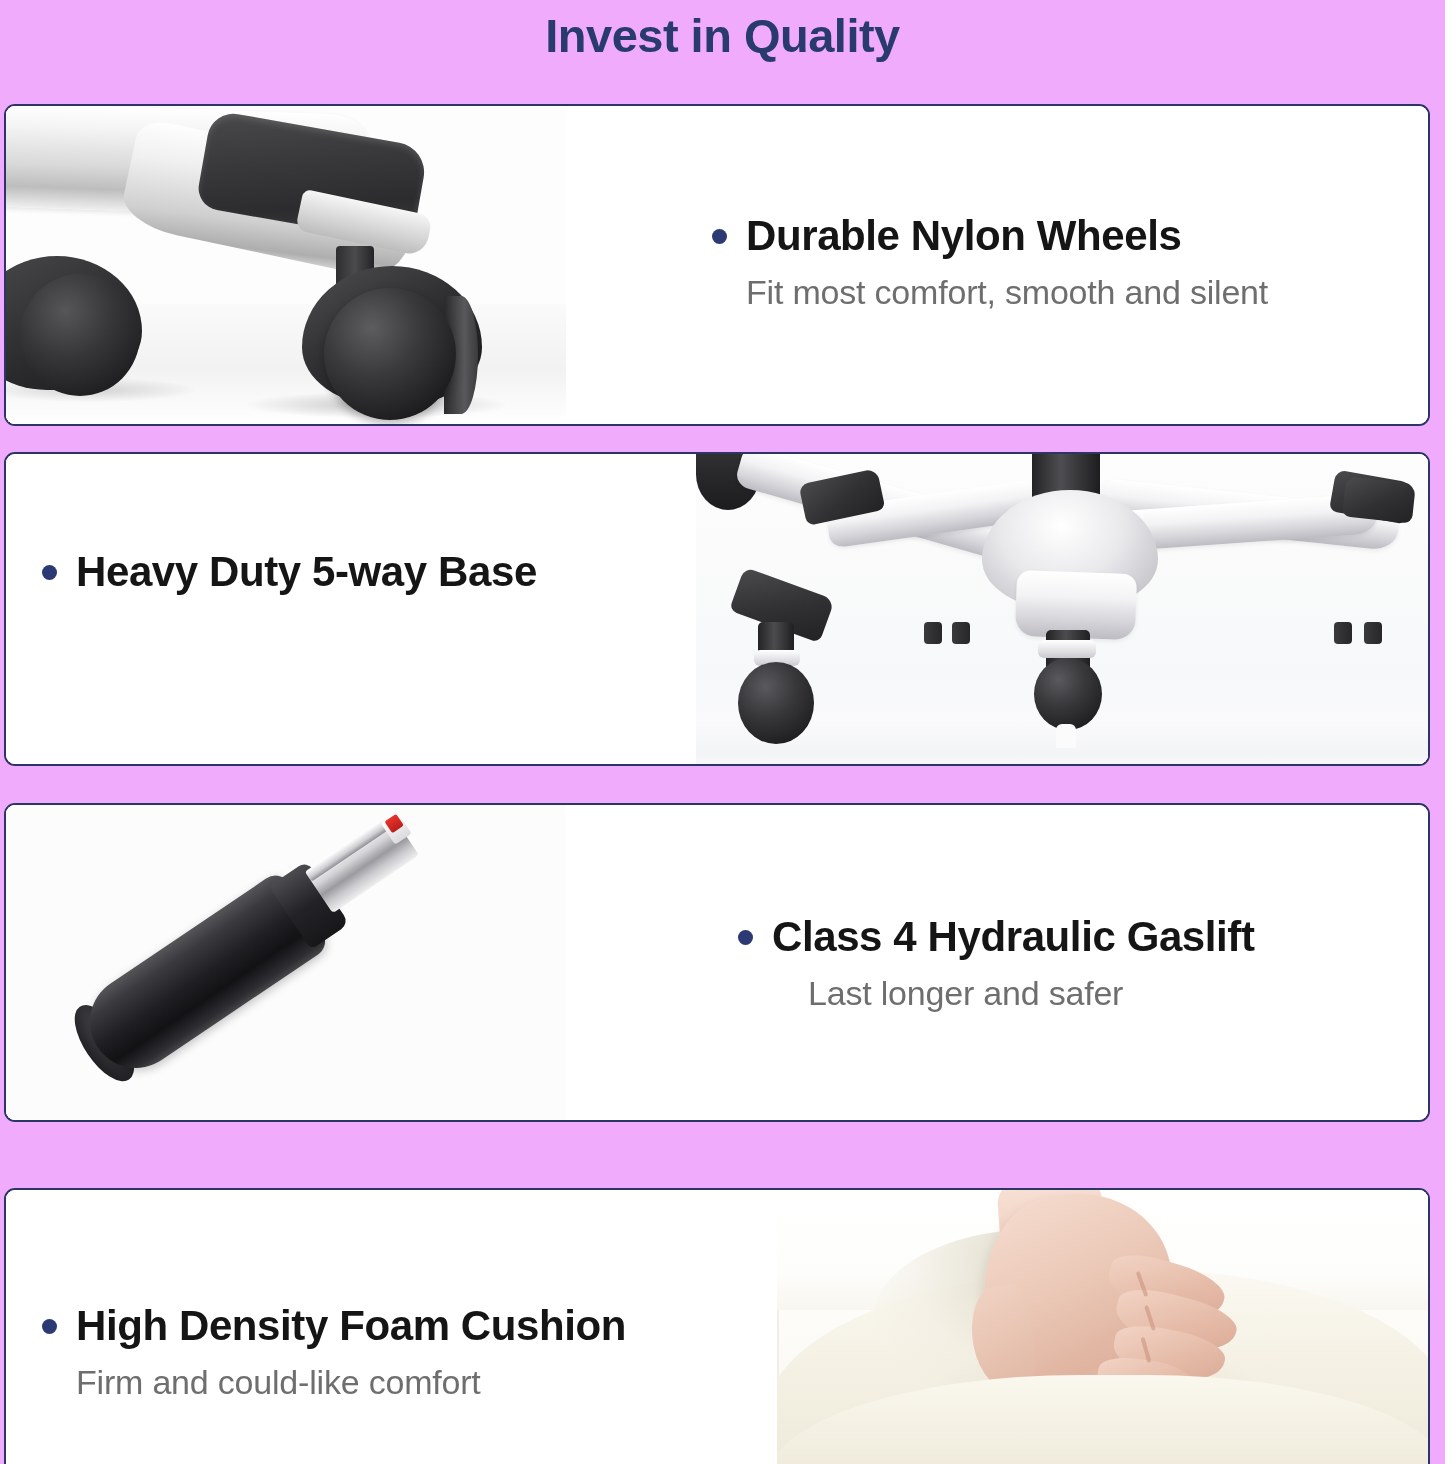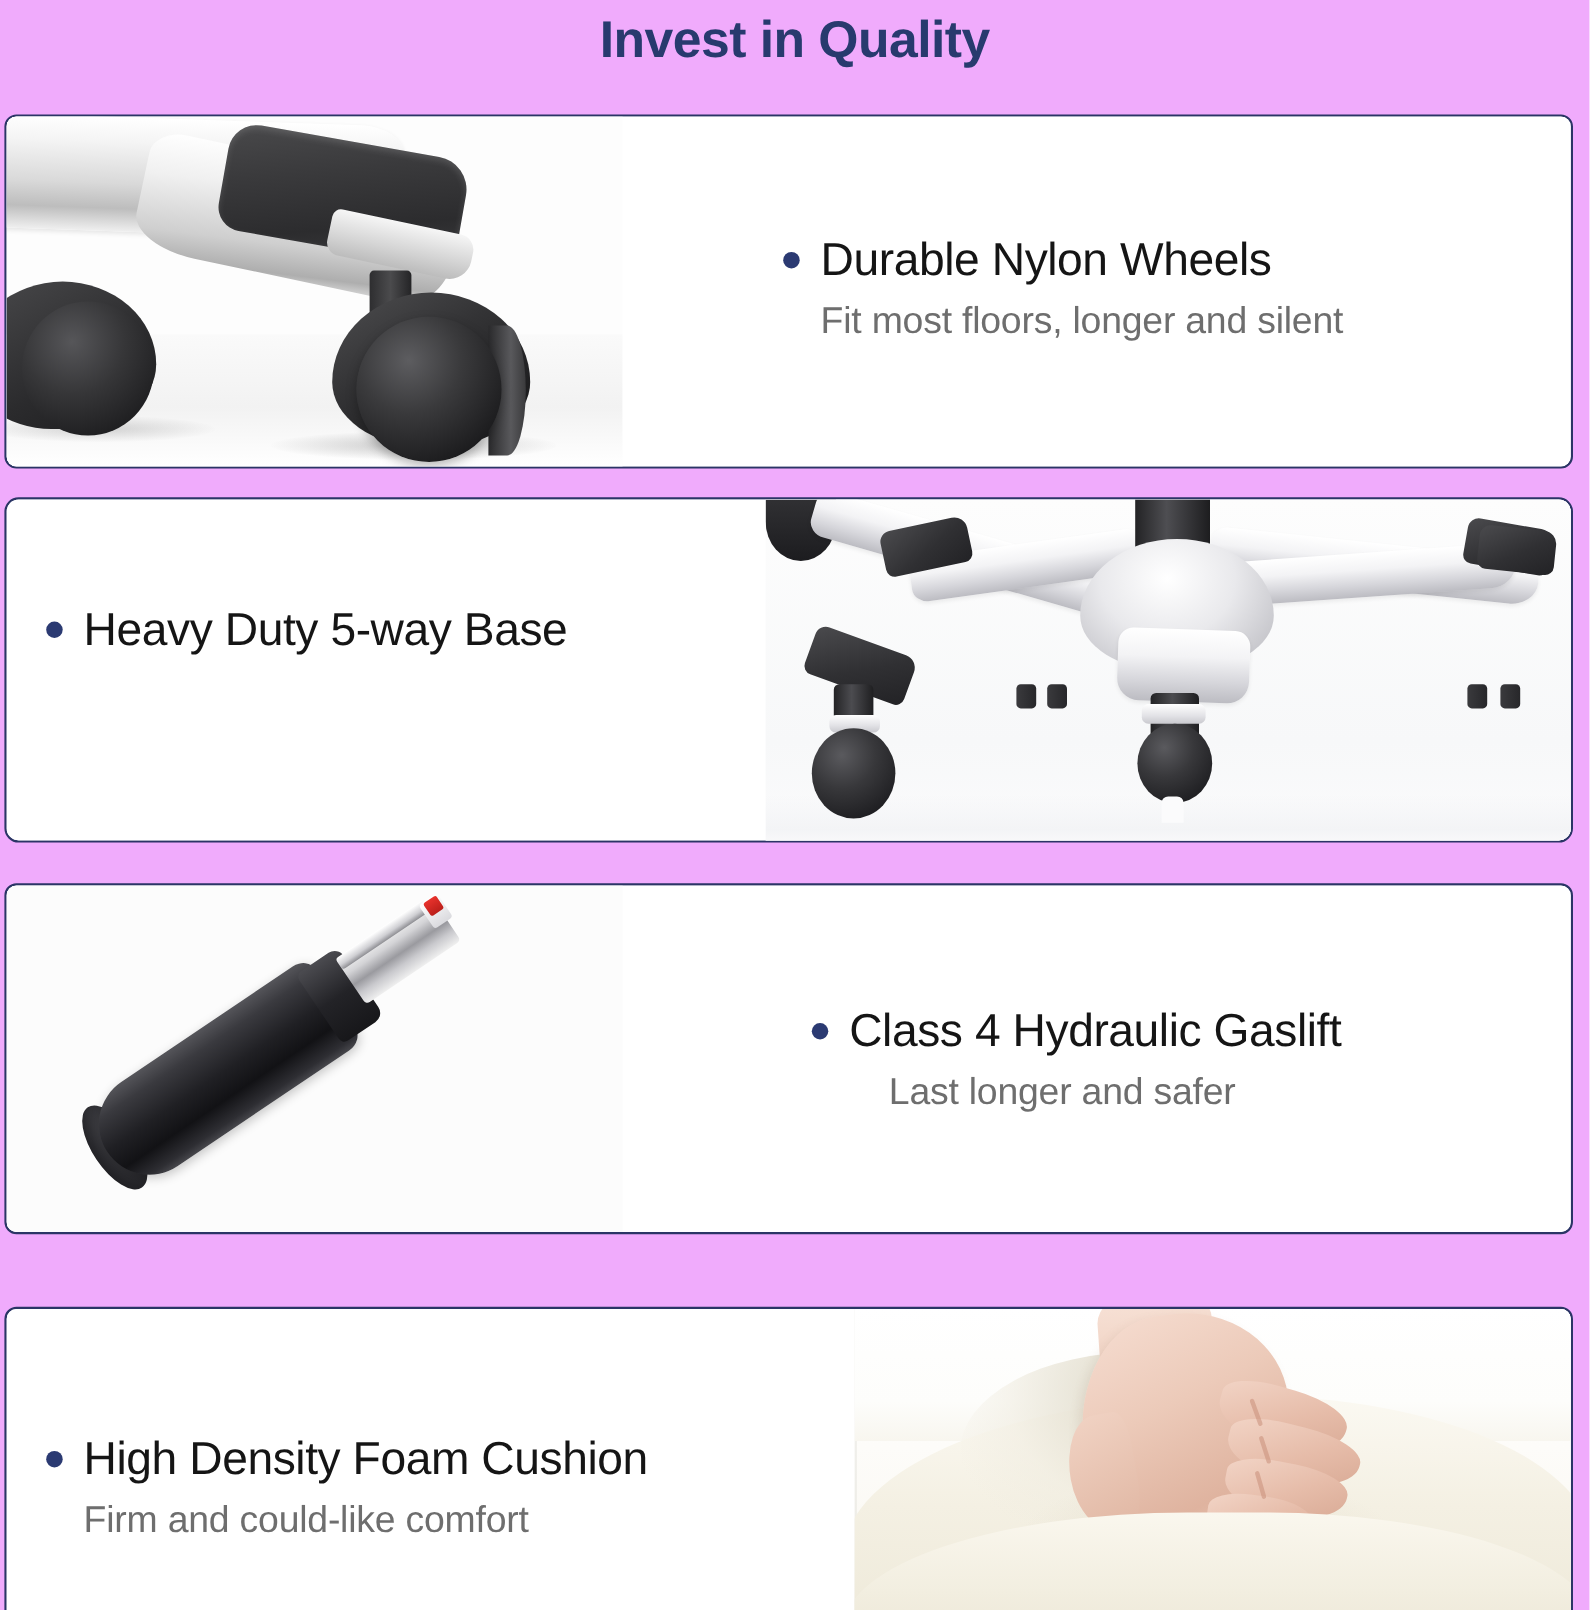--- a/index.html
+++ b/index.html
@@ -23,35 +23,35 @@
   
   .card {
     position: absolute;
     left: 4px; width: 1426px;
     background: #fefefe;
     border: 2px solid #2b3566;
     border-radius: 11px;
     overflow: hidden;
   }
   #card-1 { top: 104px;  height: 322px; }
-  #card-2 { top: 452px;  height: 314px; border-radius: 13px; }
+  #card-2 { top: 452px;  height: 314px; }
   #card-3 { top: 803px;  height: 319px; }
   #card-4 { top: 1188px; height: 407px; }
 
   .card-inner { position: relative; width: 100%; height: 100%; background:#fff; }
 
   
   .text-block { position: absolute; }
   .headline-row { display: flex; align-items: center; gap: 19px; }
   .bullet {
     width: 15px; height: 15px; border-radius: 50%;
     background: #2b3a72; flex: 0 0 15px;
   }
   .headline {
-    font-size: 42px; font-weight: normal; color: #151515;
+    font-size: 42px; font-weight: bold; color: #151515;
     letter-spacing: -0.4px; white-space: nowrap;
   }
   .subline {
     font-size: 34px; color: #6e6e6e; letter-spacing: -0.2px;
     white-space: nowrap; margin-top: 13px;
   }
   .sub-indent-34 { margin-left: 34px; }
   .sub-indent-100 { margin-left: 70px; }
 
   
@@ -341,21 +341,21 @@
         <div class="p1-caster-main"></div>
         <div class="p1-wheel-rim"></div>
         <div class="p1-wheel"></div>
       </div>
 
       <div class="text-block" id="text-1">
         <div class="headline-row">
           <span class="bullet"></span>
           <span class="headline">Durable Nylon Wheels</span>
         </div>
-        <div class="subline sub-indent-34">Fit most floors, longer and silent</div>
+        <div class="subline sub-indent-34">Fit most comfort, smooth and silent</div>
       </div>
 
     </div>
   </section>
 
   <section class="card" id="card-2">
     <div class="card-inner">
 
       <div class="text-block" id="text-2">
         <div class="headline-row">

